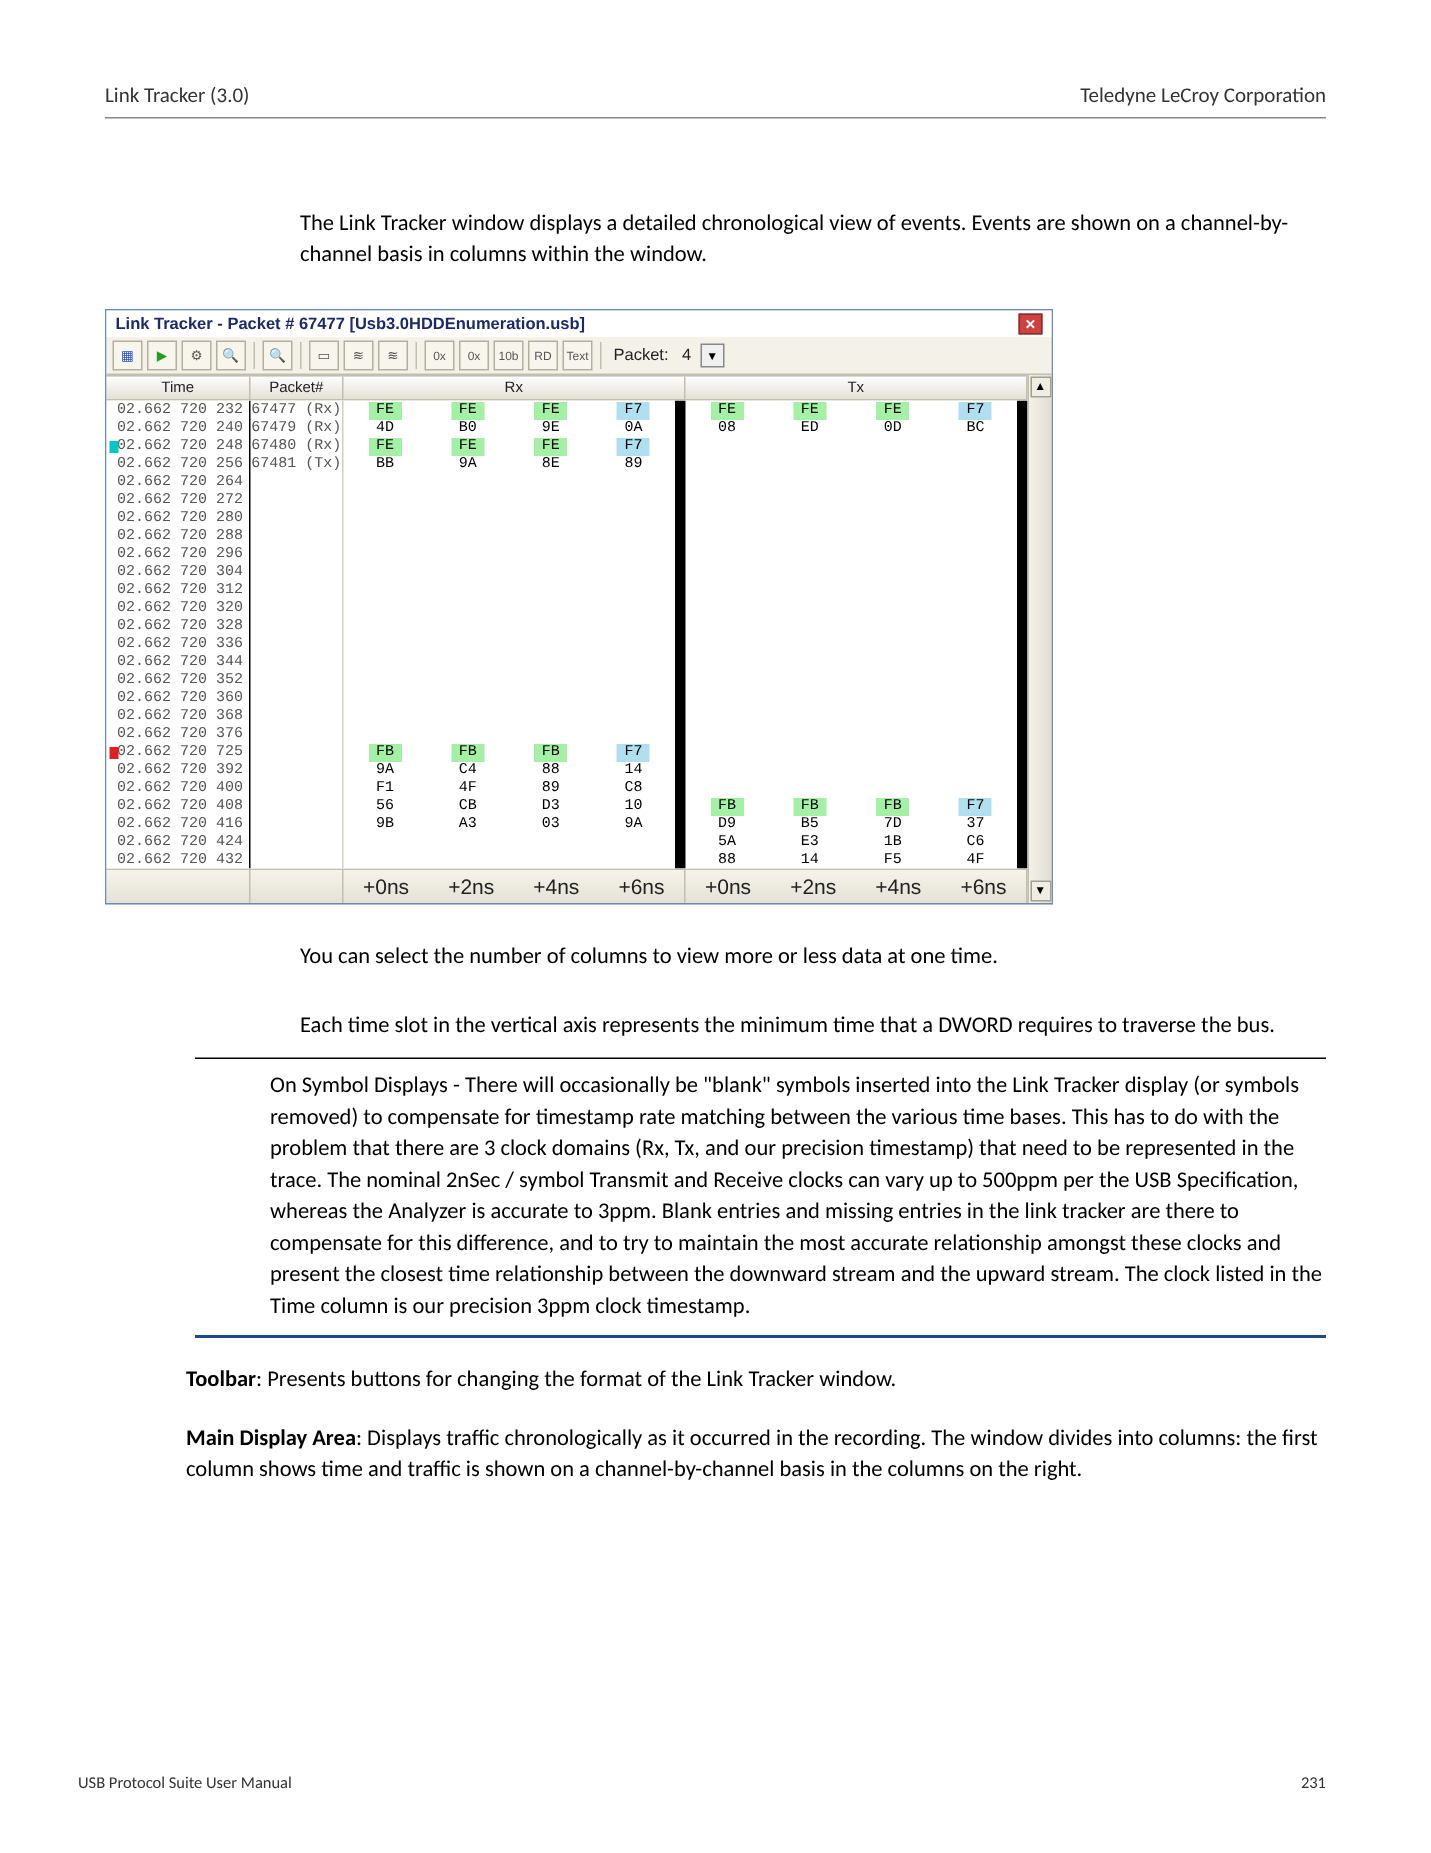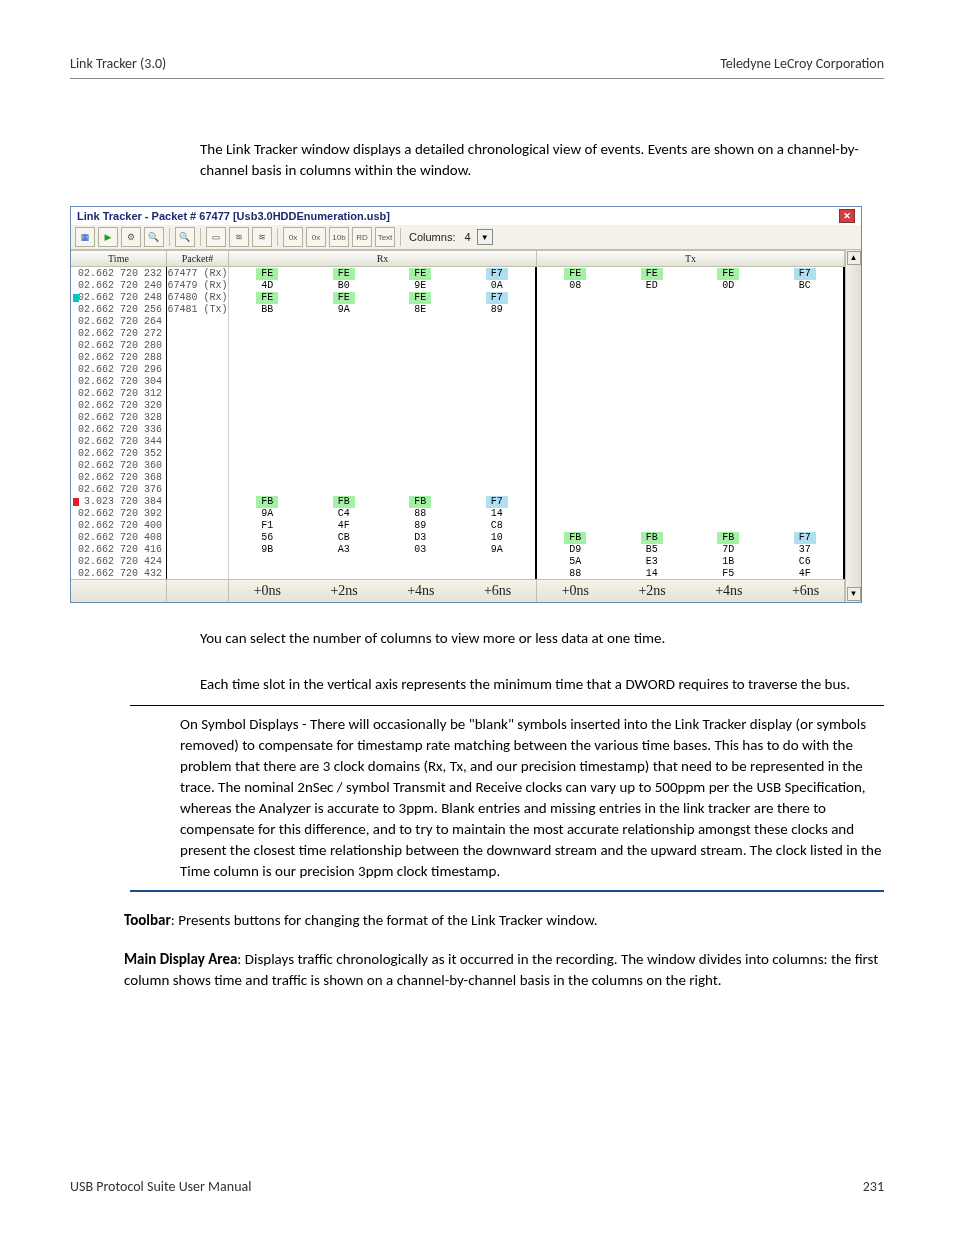--- a/index.html
+++ b/index.html
@@ -43,32 +43,32 @@
   }
   .def-p {
     margin-left: 54px;
     line-height: 1.4;
     margin-top: 18px;
   }
   .bold { font-weight: bold; }
   .page-footer {
     position: absolute;
     bottom: 40px;
-    left: 70px;
+    left: 52px;
     right: 70px;
     display: flex;
     justify-content: space-between;
-    font-size: 14px;
+    font-size: 11px;
     color: #333;
   }
 
   
   .app-window {
     border: 1px solid #6a8bb5;
-    width: 792px;
+    width: 632px;
     background: #ece9d8;
     font-family: Tahoma, Arial, sans-serif;
     font-size: 11px;
     margin-bottom: 3px;
   }
   .titlebar {
     background: #fff;
     color: #1a2a6c;
     font-weight: bold;
     padding: 2px 6px;
@@ -134,21 +134,20 @@
     background: linear-gradient(#fdfdfd,#e4e2d6);
     border-top: 1px solid #c0c0b0;
     border-bottom: 1px solid #c0c0b0;
     font-size: 10px;
   }
   .hcell {
     border-right: 1px solid #c0c0b0;
     text-align: center;
     padding: 2px 0;
     color: #222;
-    font-family: Liberation Serif, serif;
   }
   .col-time   { width: 96px; }
   .col-packet { width: 62px; }
   .col-group  { flex: 1; display: flex; flex-direction: column; }
   .sub-row { display: flex; font-size: 14px; }
   .sub-cell { flex: 1; text-align: center; padding: 1px 0; }
 
   .data-area {
     display: flex;
     background: #fff;
@@ -169,21 +168,21 @@
   .packet-col {
     width: 62px;
     border-right: 1px solid #d0d0c0;
     color: #555;
     padding-top: 1px;
   }
   .packet-col div { text-align: center; white-space: nowrap; }
   .rx-group, .tx-group {
     flex: 1;
     display: flex;
-    border-right: 2px solid #000000;
+    border-right: 7px solid #000000;
     position: relative;
     justify-content: space-between;
   }
   .lane {
     flex: 1;
     padding-top: 1px;
     text-align: center;
   }
   .lane div { height: 12px; }
   .hex-fe { background: #a4f0a4; color: #000; width: 22px; margin: 0 auto; }
@@ -246,21 +245,21 @@
     <span class="tb-btn">▭</span>
     <span class="tb-btn">≋</span>
     <span class="tb-btn">≋</span>
     <span class="tb-sep"></span>
     <span class="tb-btn" style="font-size:8px;">0x</span>
     <span class="tb-btn" style="font-size:8px;">0x</span>
     <span class="tb-btn" style="font-size:8px;">10b</span>
     <span class="tb-btn" style="font-size:8px;">RD</span>
     <span class="tb-btn" style="font-size:8px;">Text</span>
     <span class="tb-sep"></span>
-    <span class="tb-label">Columns:</span>
+    <span class="tb-label">Packet:</span>
     <span class="tb-label">4</span>
     <span class="tb-dropdown">▼</span>
   </div>
 
   <div class="grid-wrap">
     <div class="grid-main">
 
       <div class="header-row">
         <div class="hcell col-time">Time</div>
         <div class="hcell col-packet">Packet#</div>
@@ -284,21 +283,21 @@
             <div>02.662 720 312</div>
             <div>02.662 720 320</div>
             <div>02.662 720 328</div>
             <div>02.662 720 336</div>
             <div>02.662 720 344</div>
             <div>02.662 720 352</div>
             <div>02.662 720 360</div>
             <div>02.662 720 368</div>
             <div>02.662 720 376</div>
             <span class="marker mk-red" style="top: 231px;"></span>
-            <div>3.023 720 384</div>
+            <div>02.662 720 725</div>
             <div>02.662 720 392</div>
             <div>02.662 720 400</div>
             <div>02.662 720 408</div>
             <div>02.662 720 416</div>
             <div>02.662 720 424</div>
             <div>02.662 720 432</div>
           </div>
         <div class="packet-col" id="packet-col">
             <div>67477 (Rx)</div>
             <div></div>

